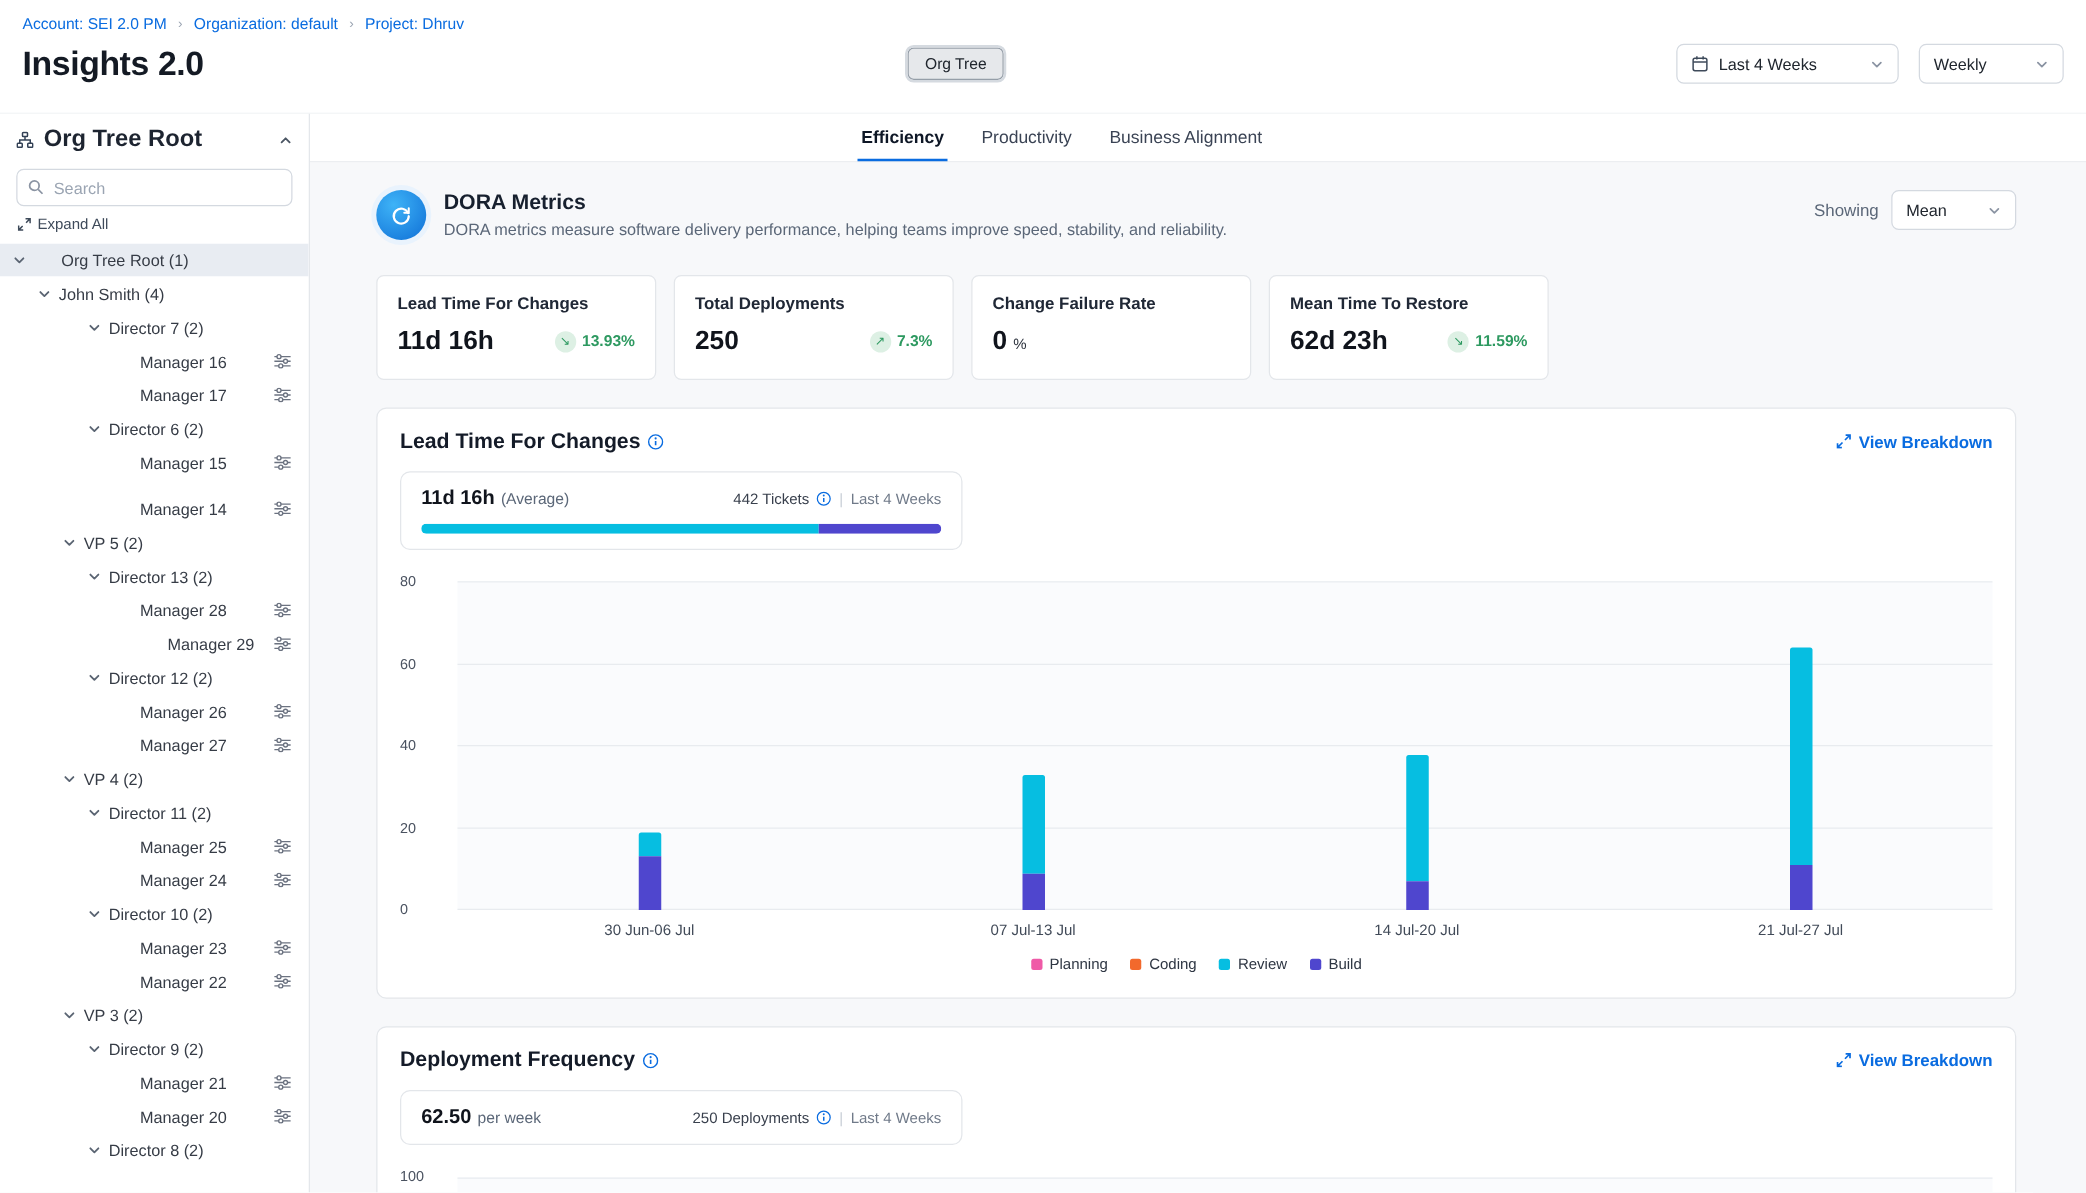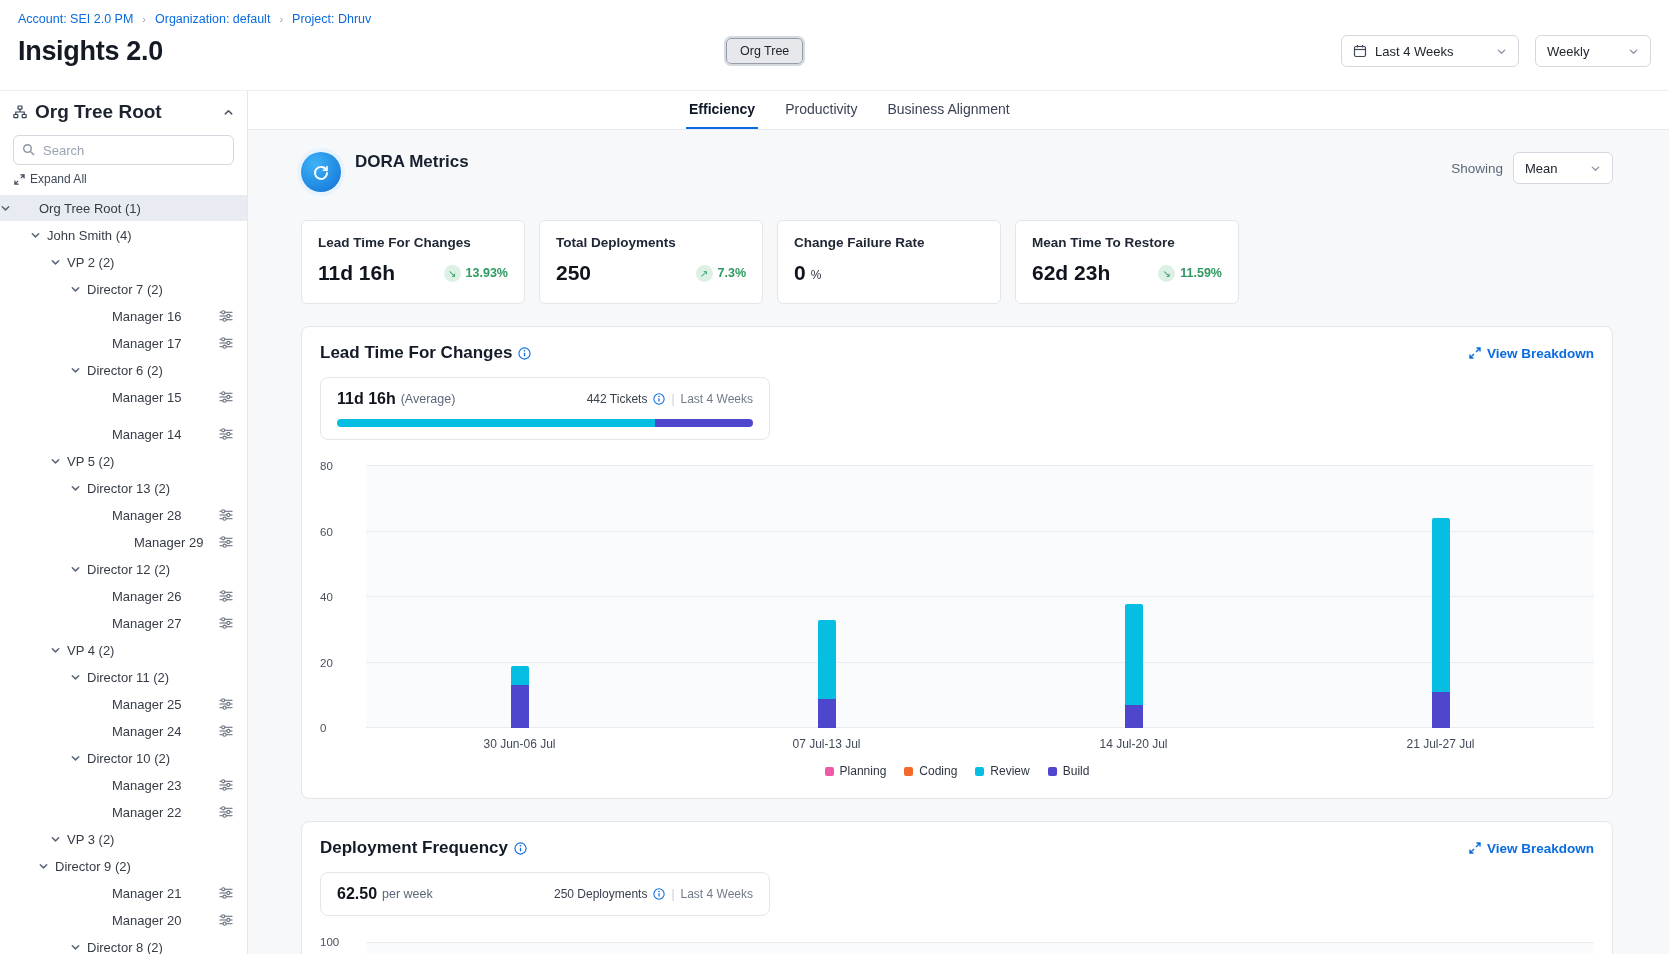--- a/index.html
+++ b/index.html
@@ -186,285 +186,277 @@
       <span class="expand-link">
         <span>
           <svg width="11" height="11" viewBox="0 0 12 12" stroke="#3e4a5a" stroke-width="1.3" fill="none">
               <path d="M7 1h4v4M11 1L7.5 4.5M5 11H1V7M1 11l3.5-3.5"></path>
             </svg>
         </span>
         <span>Expand All</span>
       </span>
     </div>
     <div class="tree">
-        <div class="tree-row selected" style=" gap: 27px;">
+        <div class="tree-row selected" style="padding-left: 10px; gap: 27px;">
           <span class="chev">
             <svg width="11" height="11" viewBox="0 0 12 12">
               <polyline points="2.5,4 6,7.5 9.5,4" fill="none" stroke="#5b6573" stroke-width="1.6" stroke-linecap="round" stroke-linejoin="round"></polyline>
             </svg>
           </span>
           <span>Org Tree Root (1)</span>
         </div>
         <div class="tree-row" style="padding-left: 30px;">
           <span class="chev">
             <svg width="11" height="11" viewBox="0 0 12 12">
               <polyline points="2.5,4 6,7.5 9.5,4" fill="none" stroke="#5b6573" stroke-width="1.6" stroke-linecap="round" stroke-linejoin="round"></polyline>
             </svg>
           </span>
           <span>John Smith (4)</span>
         </div>
+        <div class="tree-row" style="padding-left: 70px;">
+          <span class="chev">
+            <svg width="11" height="11" viewBox="0 0 12 12">
+              <polyline points="2.5,4 6,7.5 9.5,4" fill="none" stroke="#5b6573" stroke-width="1.6" stroke-linecap="round" stroke-linejoin="round"></polyline>
+            </svg>
+          </span>
+          <span>Director 7 (2)</span>
+        </div>
+        <div class="tree-row" style="padding-left: 90px;">
+          <span class="spacer"></span>
+          <span>Manager 16</span>
+          <span class="filter">
+            <svg width="14" height="12" viewBox="0 0 14 12" stroke="#6b7280" stroke-width="1.1" fill="#ffffff">
+              <line x1="0.5" y1="2.3" x2="13.5" y2="2.3"></line>
+              <circle cx="4.2" cy="2.3" r="1.6"></circle>
+              <line x1="0.5" y1="6" x2="13.5" y2="6"></line>
+              <circle cx="9.4" cy="6" r="1.6"></circle>
+              <line x1="0.5" y1="9.7" x2="13.5" y2="9.7"></line>
+              <circle cx="5.6" cy="9.7" r="1.6"></circle>
+            </svg>
+          </span>
+        </div>
+        <div class="tree-row" style="padding-left: 90px;">
+          <span class="spacer"></span>
+          <span>Manager 17</span>
+          <span class="filter">
+            <svg width="14" height="12" viewBox="0 0 14 12" stroke="#6b7280" stroke-width="1.1" fill="#ffffff">
+              <line x1="0.5" y1="2.3" x2="13.5" y2="2.3"></line>
+              <circle cx="4.2" cy="2.3" r="1.6"></circle>
+              <line x1="0.5" y1="6" x2="13.5" y2="6"></line>
+              <circle cx="9.4" cy="6" r="1.6"></circle>
+              <line x1="0.5" y1="9.7" x2="13.5" y2="9.7"></line>
+              <circle cx="5.6" cy="9.7" r="1.6"></circle>
+            </svg>
+          </span>
+        </div>
+        <div class="tree-row" style="padding-left: 70px;">
+          <span class="chev">
+            <svg width="11" height="11" viewBox="0 0 12 12">
+              <polyline points="2.5,4 6,7.5 9.5,4" fill="none" stroke="#5b6573" stroke-width="1.6" stroke-linecap="round" stroke-linejoin="round"></polyline>
+            </svg>
+          </span>
+          <span>Director 6 (2)</span>
+        </div>
+        <div class="tree-row" style="padding-left: 90px;">
+          <span class="spacer"></span>
+          <span>Manager 15</span>
+          <span class="filter">
+            <svg width="14" height="12" viewBox="0 0 14 12" stroke="#6b7280" stroke-width="1.1" fill="#ffffff">
+              <line x1="0.5" y1="2.3" x2="13.5" y2="2.3"></line>
+              <circle cx="4.2" cy="2.3" r="1.6"></circle>
+              <line x1="0.5" y1="6" x2="13.5" y2="6"></line>
+              <circle cx="9.4" cy="6" r="1.6"></circle>
+              <line x1="0.5" y1="9.7" x2="13.5" y2="9.7"></line>
+              <circle cx="5.6" cy="9.7" r="1.6"></circle>
+            </svg>
+          </span>
+        </div>
+        <div class="tree-row" style="padding-left: 90px; margin-top: 11px;">
+          <span class="spacer"></span>
+          <span>Manager 14</span>
+          <span class="filter">
+            <svg width="14" height="12" viewBox="0 0 14 12" stroke="#6b7280" stroke-width="1.1" fill="#ffffff">
+              <line x1="0.5" y1="2.3" x2="13.5" y2="2.3"></line>
+              <circle cx="4.2" cy="2.3" r="1.6"></circle>
+              <line x1="0.5" y1="6" x2="13.5" y2="6"></line>
+              <circle cx="9.4" cy="6" r="1.6"></circle>
+              <line x1="0.5" y1="9.7" x2="13.5" y2="9.7"></line>
+              <circle cx="5.6" cy="9.7" r="1.6"></circle>
+            </svg>
+          </span>
+        </div>
         <div class="tree-row" style="padding-left: 50px;">
           <span class="chev">
             <svg width="11" height="11" viewBox="0 0 12 12">
               <polyline points="2.5,4 6,7.5 9.5,4" fill="none" stroke="#5b6573" stroke-width="1.6" stroke-linecap="round" stroke-linejoin="round"></polyline>
             </svg>
           </span>
-          <span>VP 2 (2)</span>
+          <span>VP 5 (2)</span>
         </div>
         <div class="tree-row" style="padding-left: 70px;">
           <span class="chev">
             <svg width="11" height="11" viewBox="0 0 12 12">
               <polyline points="2.5,4 6,7.5 9.5,4" fill="none" stroke="#5b6573" stroke-width="1.6" stroke-linecap="round" stroke-linejoin="round"></polyline>
             </svg>
           </span>
-          <span>Director 7 (2)</span>
-        </div>
-        <div class="tree-row" style="padding-left: 90px;">
-          <span class="spacer"></span>
-          <span>Manager 16</span>
-          <span class="filter">
-            <svg width="14" height="12" viewBox="0 0 14 12" stroke="#6b7280" stroke-width="1.1" fill="#ffffff">
-              <line x1="0.5" y1="2.3" x2="13.5" y2="2.3"></line>
-              <circle cx="4.2" cy="2.3" r="1.6"></circle>
-              <line x1="0.5" y1="6" x2="13.5" y2="6"></line>
-              <circle cx="9.4" cy="6" r="1.6"></circle>
-              <line x1="0.5" y1="9.7" x2="13.5" y2="9.7"></line>
-              <circle cx="5.6" cy="9.7" r="1.6"></circle>
-            </svg>
-          </span>
-        </div>
-        <div class="tree-row" style="padding-left: 90px;">
-          <span class="spacer"></span>
-          <span>Manager 17</span>
+          <span>Director 13 (2)</span>
+        </div>
+        <div class="tree-row" style="padding-left: 90px;">
+          <span class="spacer"></span>
+          <span>Manager 28</span>
+          <span class="filter">
+            <svg width="14" height="12" viewBox="0 0 14 12" stroke="#6b7280" stroke-width="1.1" fill="#ffffff">
+              <line x1="0.5" y1="2.3" x2="13.5" y2="2.3"></line>
+              <circle cx="4.2" cy="2.3" r="1.6"></circle>
+              <line x1="0.5" y1="6" x2="13.5" y2="6"></line>
+              <circle cx="9.4" cy="6" r="1.6"></circle>
+              <line x1="0.5" y1="9.7" x2="13.5" y2="9.7"></line>
+              <circle cx="5.6" cy="9.7" r="1.6"></circle>
+            </svg>
+          </span>
+        </div>
+        <div class="tree-row" style="padding-left: 88px; margin-left: 24px;">
+          <span class="spacer"></span>
+          <span>Manager 29</span>
           <span class="filter">
             <svg width="14" height="12" viewBox="0 0 14 12" stroke="#6b7280" stroke-width="1.1" fill="#ffffff">
               <line x1="0.5" y1="2.3" x2="13.5" y2="2.3"></line>
               <circle cx="4.2" cy="2.3" r="1.6"></circle>
               <line x1="0.5" y1="6" x2="13.5" y2="6"></line>
               <circle cx="9.4" cy="6" r="1.6"></circle>
               <line x1="0.5" y1="9.7" x2="13.5" y2="9.7"></line>
               <circle cx="5.6" cy="9.7" r="1.6"></circle>
             </svg>
           </span>
         </div>
         <div class="tree-row" style="padding-left: 70px;">
           <span class="chev">
             <svg width="11" height="11" viewBox="0 0 12 12">
               <polyline points="2.5,4 6,7.5 9.5,4" fill="none" stroke="#5b6573" stroke-width="1.6" stroke-linecap="round" stroke-linejoin="round"></polyline>
             </svg>
           </span>
-          <span>Director 6 (2)</span>
-        </div>
-        <div class="tree-row" style="padding-left: 90px;">
-          <span class="spacer"></span>
-          <span>Manager 15</span>
-          <span class="filter">
-            <svg width="14" height="12" viewBox="0 0 14 12" stroke="#6b7280" stroke-width="1.1" fill="#ffffff">
-              <line x1="0.5" y1="2.3" x2="13.5" y2="2.3"></line>
-              <circle cx="4.2" cy="2.3" r="1.6"></circle>
-              <line x1="0.5" y1="6" x2="13.5" y2="6"></line>
-              <circle cx="9.4" cy="6" r="1.6"></circle>
-              <line x1="0.5" y1="9.7" x2="13.5" y2="9.7"></line>
-              <circle cx="5.6" cy="9.7" r="1.6"></circle>
-            </svg>
-          </span>
-        </div>
-        <div class="tree-row" style="padding-left: 90px; margin-top: 11px;">
-          <span class="spacer"></span>
-          <span>Manager 14</span>
+          <span>Director 12 (2)</span>
+        </div>
+        <div class="tree-row" style="padding-left: 90px;">
+          <span class="spacer"></span>
+          <span>Manager 26</span>
+          <span class="filter">
+            <svg width="14" height="12" viewBox="0 0 14 12" stroke="#6b7280" stroke-width="1.1" fill="#ffffff">
+              <line x1="0.5" y1="2.3" x2="13.5" y2="2.3"></line>
+              <circle cx="4.2" cy="2.3" r="1.6"></circle>
+              <line x1="0.5" y1="6" x2="13.5" y2="6"></line>
+              <circle cx="9.4" cy="6" r="1.6"></circle>
+              <line x1="0.5" y1="9.7" x2="13.5" y2="9.7"></line>
+              <circle cx="5.6" cy="9.7" r="1.6"></circle>
+            </svg>
+          </span>
+        </div>
+        <div class="tree-row" style="padding-left: 90px;">
+          <span class="spacer"></span>
+          <span>Manager 27</span>
           <span class="filter">
             <svg width="14" height="12" viewBox="0 0 14 12" stroke="#6b7280" stroke-width="1.1" fill="#ffffff">
               <line x1="0.5" y1="2.3" x2="13.5" y2="2.3"></line>
               <circle cx="4.2" cy="2.3" r="1.6"></circle>
               <line x1="0.5" y1="6" x2="13.5" y2="6"></line>
               <circle cx="9.4" cy="6" r="1.6"></circle>
               <line x1="0.5" y1="9.7" x2="13.5" y2="9.7"></line>
               <circle cx="5.6" cy="9.7" r="1.6"></circle>
             </svg>
           </span>
         </div>
         <div class="tree-row" style="padding-left: 50px;">
           <span class="chev">
             <svg width="11" height="11" viewBox="0 0 12 12">
               <polyline points="2.5,4 6,7.5 9.5,4" fill="none" stroke="#5b6573" stroke-width="1.6" stroke-linecap="round" stroke-linejoin="round"></polyline>
             </svg>
           </span>
-          <span>VP 5 (2)</span>
+          <span>VP 4 (2)</span>
         </div>
         <div class="tree-row" style="padding-left: 70px;">
           <span class="chev">
             <svg width="11" height="11" viewBox="0 0 12 12">
               <polyline points="2.5,4 6,7.5 9.5,4" fill="none" stroke="#5b6573" stroke-width="1.6" stroke-linecap="round" stroke-linejoin="round"></polyline>
             </svg>
           </span>
-          <span>Director 13 (2)</span>
-        </div>
-        <div class="tree-row" style="padding-left: 90px;">
-          <span class="spacer"></span>
-          <span>Manager 28</span>
-          <span class="filter">
-            <svg width="14" height="12" viewBox="0 0 14 12" stroke="#6b7280" stroke-width="1.1" fill="#ffffff">
-              <line x1="0.5" y1="2.3" x2="13.5" y2="2.3"></line>
-              <circle cx="4.2" cy="2.3" r="1.6"></circle>
-              <line x1="0.5" y1="6" x2="13.5" y2="6"></line>
-              <circle cx="9.4" cy="6" r="1.6"></circle>
-              <line x1="0.5" y1="9.7" x2="13.5" y2="9.7"></line>
-              <circle cx="5.6" cy="9.7" r="1.6"></circle>
-            </svg>
-          </span>
-        </div>
-        <div class="tree-row" style="padding-left: 88px; margin-left: 24px;">
-          <span class="spacer"></span>
-          <span>Manager 29</span>
+          <span>Director 11 (2)</span>
+        </div>
+        <div class="tree-row" style="padding-left: 90px;">
+          <span class="spacer"></span>
+          <span>Manager 25</span>
+          <span class="filter">
+            <svg width="14" height="12" viewBox="0 0 14 12" stroke="#6b7280" stroke-width="1.1" fill="#ffffff">
+              <line x1="0.5" y1="2.3" x2="13.5" y2="2.3"></line>
+              <circle cx="4.2" cy="2.3" r="1.6"></circle>
+              <line x1="0.5" y1="6" x2="13.5" y2="6"></line>
+              <circle cx="9.4" cy="6" r="1.6"></circle>
+              <line x1="0.5" y1="9.7" x2="13.5" y2="9.7"></line>
+              <circle cx="5.6" cy="9.7" r="1.6"></circle>
+            </svg>
+          </span>
+        </div>
+        <div class="tree-row" style="padding-left: 90px;">
+          <span class="spacer"></span>
+          <span>Manager 24</span>
           <span class="filter">
             <svg width="14" height="12" viewBox="0 0 14 12" stroke="#6b7280" stroke-width="1.1" fill="#ffffff">
               <line x1="0.5" y1="2.3" x2="13.5" y2="2.3"></line>
               <circle cx="4.2" cy="2.3" r="1.6"></circle>
               <line x1="0.5" y1="6" x2="13.5" y2="6"></line>
               <circle cx="9.4" cy="6" r="1.6"></circle>
               <line x1="0.5" y1="9.7" x2="13.5" y2="9.7"></line>
               <circle cx="5.6" cy="9.7" r="1.6"></circle>
             </svg>
           </span>
         </div>
         <div class="tree-row" style="padding-left: 70px;">
           <span class="chev">
             <svg width="11" height="11" viewBox="0 0 12 12">
               <polyline points="2.5,4 6,7.5 9.5,4" fill="none" stroke="#5b6573" stroke-width="1.6" stroke-linecap="round" stroke-linejoin="round"></polyline>
             </svg>
           </span>
-          <span>Director 12 (2)</span>
-        </div>
-        <div class="tree-row" style="padding-left: 90px;">
-          <span class="spacer"></span>
-          <span>Manager 26</span>
-          <span class="filter">
-            <svg width="14" height="12" viewBox="0 0 14 12" stroke="#6b7280" stroke-width="1.1" fill="#ffffff">
-              <line x1="0.5" y1="2.3" x2="13.5" y2="2.3"></line>
-              <circle cx="4.2" cy="2.3" r="1.6"></circle>
-              <line x1="0.5" y1="6" x2="13.5" y2="6"></line>
-              <circle cx="9.4" cy="6" r="1.6"></circle>
-              <line x1="0.5" y1="9.7" x2="13.5" y2="9.7"></line>
-              <circle cx="5.6" cy="9.7" r="1.6"></circle>
-            </svg>
-          </span>
-        </div>
-        <div class="tree-row" style="padding-left: 90px;">
-          <span class="spacer"></span>
-          <span>Manager 27</span>
+          <span>Director 10 (2)</span>
+        </div>
+        <div class="tree-row" style="padding-left: 90px;">
+          <span class="spacer"></span>
+          <span>Manager 23</span>
+          <span class="filter">
+            <svg width="14" height="12" viewBox="0 0 14 12" stroke="#6b7280" stroke-width="1.1" fill="#ffffff">
+              <line x1="0.5" y1="2.3" x2="13.5" y2="2.3"></line>
+              <circle cx="4.2" cy="2.3" r="1.6"></circle>
+              <line x1="0.5" y1="6" x2="13.5" y2="6"></line>
+              <circle cx="9.4" cy="6" r="1.6"></circle>
+              <line x1="0.5" y1="9.7" x2="13.5" y2="9.7"></line>
+              <circle cx="5.6" cy="9.7" r="1.6"></circle>
+            </svg>
+          </span>
+        </div>
+        <div class="tree-row" style="padding-left: 90px;">
+          <span class="spacer"></span>
+          <span>Manager 22</span>
           <span class="filter">
             <svg width="14" height="12" viewBox="0 0 14 12" stroke="#6b7280" stroke-width="1.1" fill="#ffffff">
               <line x1="0.5" y1="2.3" x2="13.5" y2="2.3"></line>
               <circle cx="4.2" cy="2.3" r="1.6"></circle>
               <line x1="0.5" y1="6" x2="13.5" y2="6"></line>
               <circle cx="9.4" cy="6" r="1.6"></circle>
               <line x1="0.5" y1="9.7" x2="13.5" y2="9.7"></line>
               <circle cx="5.6" cy="9.7" r="1.6"></circle>
             </svg>
           </span>
         </div>
         <div class="tree-row" style="padding-left: 50px;">
           <span class="chev">
             <svg width="11" height="11" viewBox="0 0 12 12">
               <polyline points="2.5,4 6,7.5 9.5,4" fill="none" stroke="#5b6573" stroke-width="1.6" stroke-linecap="round" stroke-linejoin="round"></polyline>
             </svg>
           </span>
-          <span>VP 4 (2)</span>
+          <span>VP 3 (2)</span>
         </div>
         <div class="tree-row" style="padding-left: 70px;">
-          <span class="chev">
-            <svg width="11" height="11" viewBox="0 0 12 12">
-              <polyline points="2.5,4 6,7.5 9.5,4" fill="none" stroke="#5b6573" stroke-width="1.6" stroke-linecap="round" stroke-linejoin="round"></polyline>
-            </svg>
-          </span>
-          <span>Director 11 (2)</span>
-        </div>
-        <div class="tree-row" style="padding-left: 90px;">
-          <span class="spacer"></span>
-          <span>Manager 25</span>
-          <span class="filter">
-            <svg width="14" height="12" viewBox="0 0 14 12" stroke="#6b7280" stroke-width="1.1" fill="#ffffff">
-              <line x1="0.5" y1="2.3" x2="13.5" y2="2.3"></line>
-              <circle cx="4.2" cy="2.3" r="1.6"></circle>
-              <line x1="0.5" y1="6" x2="13.5" y2="6"></line>
-              <circle cx="9.4" cy="6" r="1.6"></circle>
-              <line x1="0.5" y1="9.7" x2="13.5" y2="9.7"></line>
-              <circle cx="5.6" cy="9.7" r="1.6"></circle>
-            </svg>
-          </span>
-        </div>
-        <div class="tree-row" style="padding-left: 90px;">
-          <span class="spacer"></span>
-          <span>Manager 24</span>
-          <span class="filter">
-            <svg width="14" height="12" viewBox="0 0 14 12" stroke="#6b7280" stroke-width="1.1" fill="#ffffff">
-              <line x1="0.5" y1="2.3" x2="13.5" y2="2.3"></line>
-              <circle cx="4.2" cy="2.3" r="1.6"></circle>
-              <line x1="0.5" y1="6" x2="13.5" y2="6"></line>
-              <circle cx="9.4" cy="6" r="1.6"></circle>
-              <line x1="0.5" y1="9.7" x2="13.5" y2="9.7"></line>
-              <circle cx="5.6" cy="9.7" r="1.6"></circle>
-            </svg>
-          </span>
-        </div>
-        <div class="tree-row" style="padding-left: 70px;">
-          <span class="chev">
-            <svg width="11" height="11" viewBox="0 0 12 12">
-              <polyline points="2.5,4 6,7.5 9.5,4" fill="none" stroke="#5b6573" stroke-width="1.6" stroke-linecap="round" stroke-linejoin="round"></polyline>
-            </svg>
-          </span>
-          <span>Director 10 (2)</span>
-        </div>
-        <div class="tree-row" style="padding-left: 90px;">
-          <span class="spacer"></span>
-          <span>Manager 23</span>
-          <span class="filter">
-            <svg width="14" height="12" viewBox="0 0 14 12" stroke="#6b7280" stroke-width="1.1" fill="#ffffff">
-              <line x1="0.5" y1="2.3" x2="13.5" y2="2.3"></line>
-              <circle cx="4.2" cy="2.3" r="1.6"></circle>
-              <line x1="0.5" y1="6" x2="13.5" y2="6"></line>
-              <circle cx="9.4" cy="6" r="1.6"></circle>
-              <line x1="0.5" y1="9.7" x2="13.5" y2="9.7"></line>
-              <circle cx="5.6" cy="9.7" r="1.6"></circle>
-            </svg>
-          </span>
-        </div>
-        <div class="tree-row" style="padding-left: 90px;">
-          <span class="spacer"></span>
-          <span>Manager 22</span>
-          <span class="filter">
-            <svg width="14" height="12" viewBox="0 0 14 12" stroke="#6b7280" stroke-width="1.1" fill="#ffffff">
-              <line x1="0.5" y1="2.3" x2="13.5" y2="2.3"></line>
-              <circle cx="4.2" cy="2.3" r="1.6"></circle>
-              <line x1="0.5" y1="6" x2="13.5" y2="6"></line>
-              <circle cx="9.4" cy="6" r="1.6"></circle>
-              <line x1="0.5" y1="9.7" x2="13.5" y2="9.7"></line>
-              <circle cx="5.6" cy="9.7" r="1.6"></circle>
-            </svg>
-          </span>
-        </div>
-        <div class="tree-row" style="padding-left: 50px;">
-          <span class="chev">
-            <svg width="11" height="11" viewBox="0 0 12 12">
-              <polyline points="2.5,4 6,7.5 9.5,4" fill="none" stroke="#5b6573" stroke-width="1.6" stroke-linecap="round" stroke-linejoin="round"></polyline>
-            </svg>
-          </span>
-          <span>VP 3 (2)</span>
-        </div>
-        <div class="tree-row" style="padding-left: 38px;">
           <span class="chev">
             <svg width="11" height="11" viewBox="0 0 12 12">
               <polyline points="2.5,4 6,7.5 9.5,4" fill="none" stroke="#5b6573" stroke-width="1.6" stroke-linecap="round" stroke-linejoin="round"></polyline>
             </svg>
           </span>
           <span>Director 9 (2)</span>
         </div>
         <div class="tree-row" style="padding-left: 90px;">
           <span class="spacer"></span>
           <span>Manager 21</span>
@@ -515,20 +507,21 @@
 
       <div class="dora-head">
         <div class="dora-icon">
           <svg width="20" height="20" viewBox="0 0 20 20" fill="none" stroke="#ffffff" stroke-width="1.8" stroke-linecap="round">
               <path d="M15.5 8.5A6 6 0 1 0 16 11"></path>
               <path d="M16 4.6v3.6h-3.6" stroke-width="1.6"></path>
             </svg>
         </div>
         <div>
           <div class="dora-title">DORA Metrics</div>
+          <div class="dora-desc">DORA metrics measure software delivery performance, helping teams improve speed, stability, and reliability.</div>
         </div>
         <div class="showing">
           <span>Showing</span>
           <div class="select sel-showing">
             <span class="grow">Mean</span>
             <span>
               <svg width="11" height="11" viewBox="0 0 12 12">
                   <polyline points="2.5,4.5 6,8 9.5,4.5" fill="none" stroke="#8b94a3" stroke-width="1.5" stroke-linecap="round" stroke-linejoin="round"></polyline>
                 </svg>
             </span>

